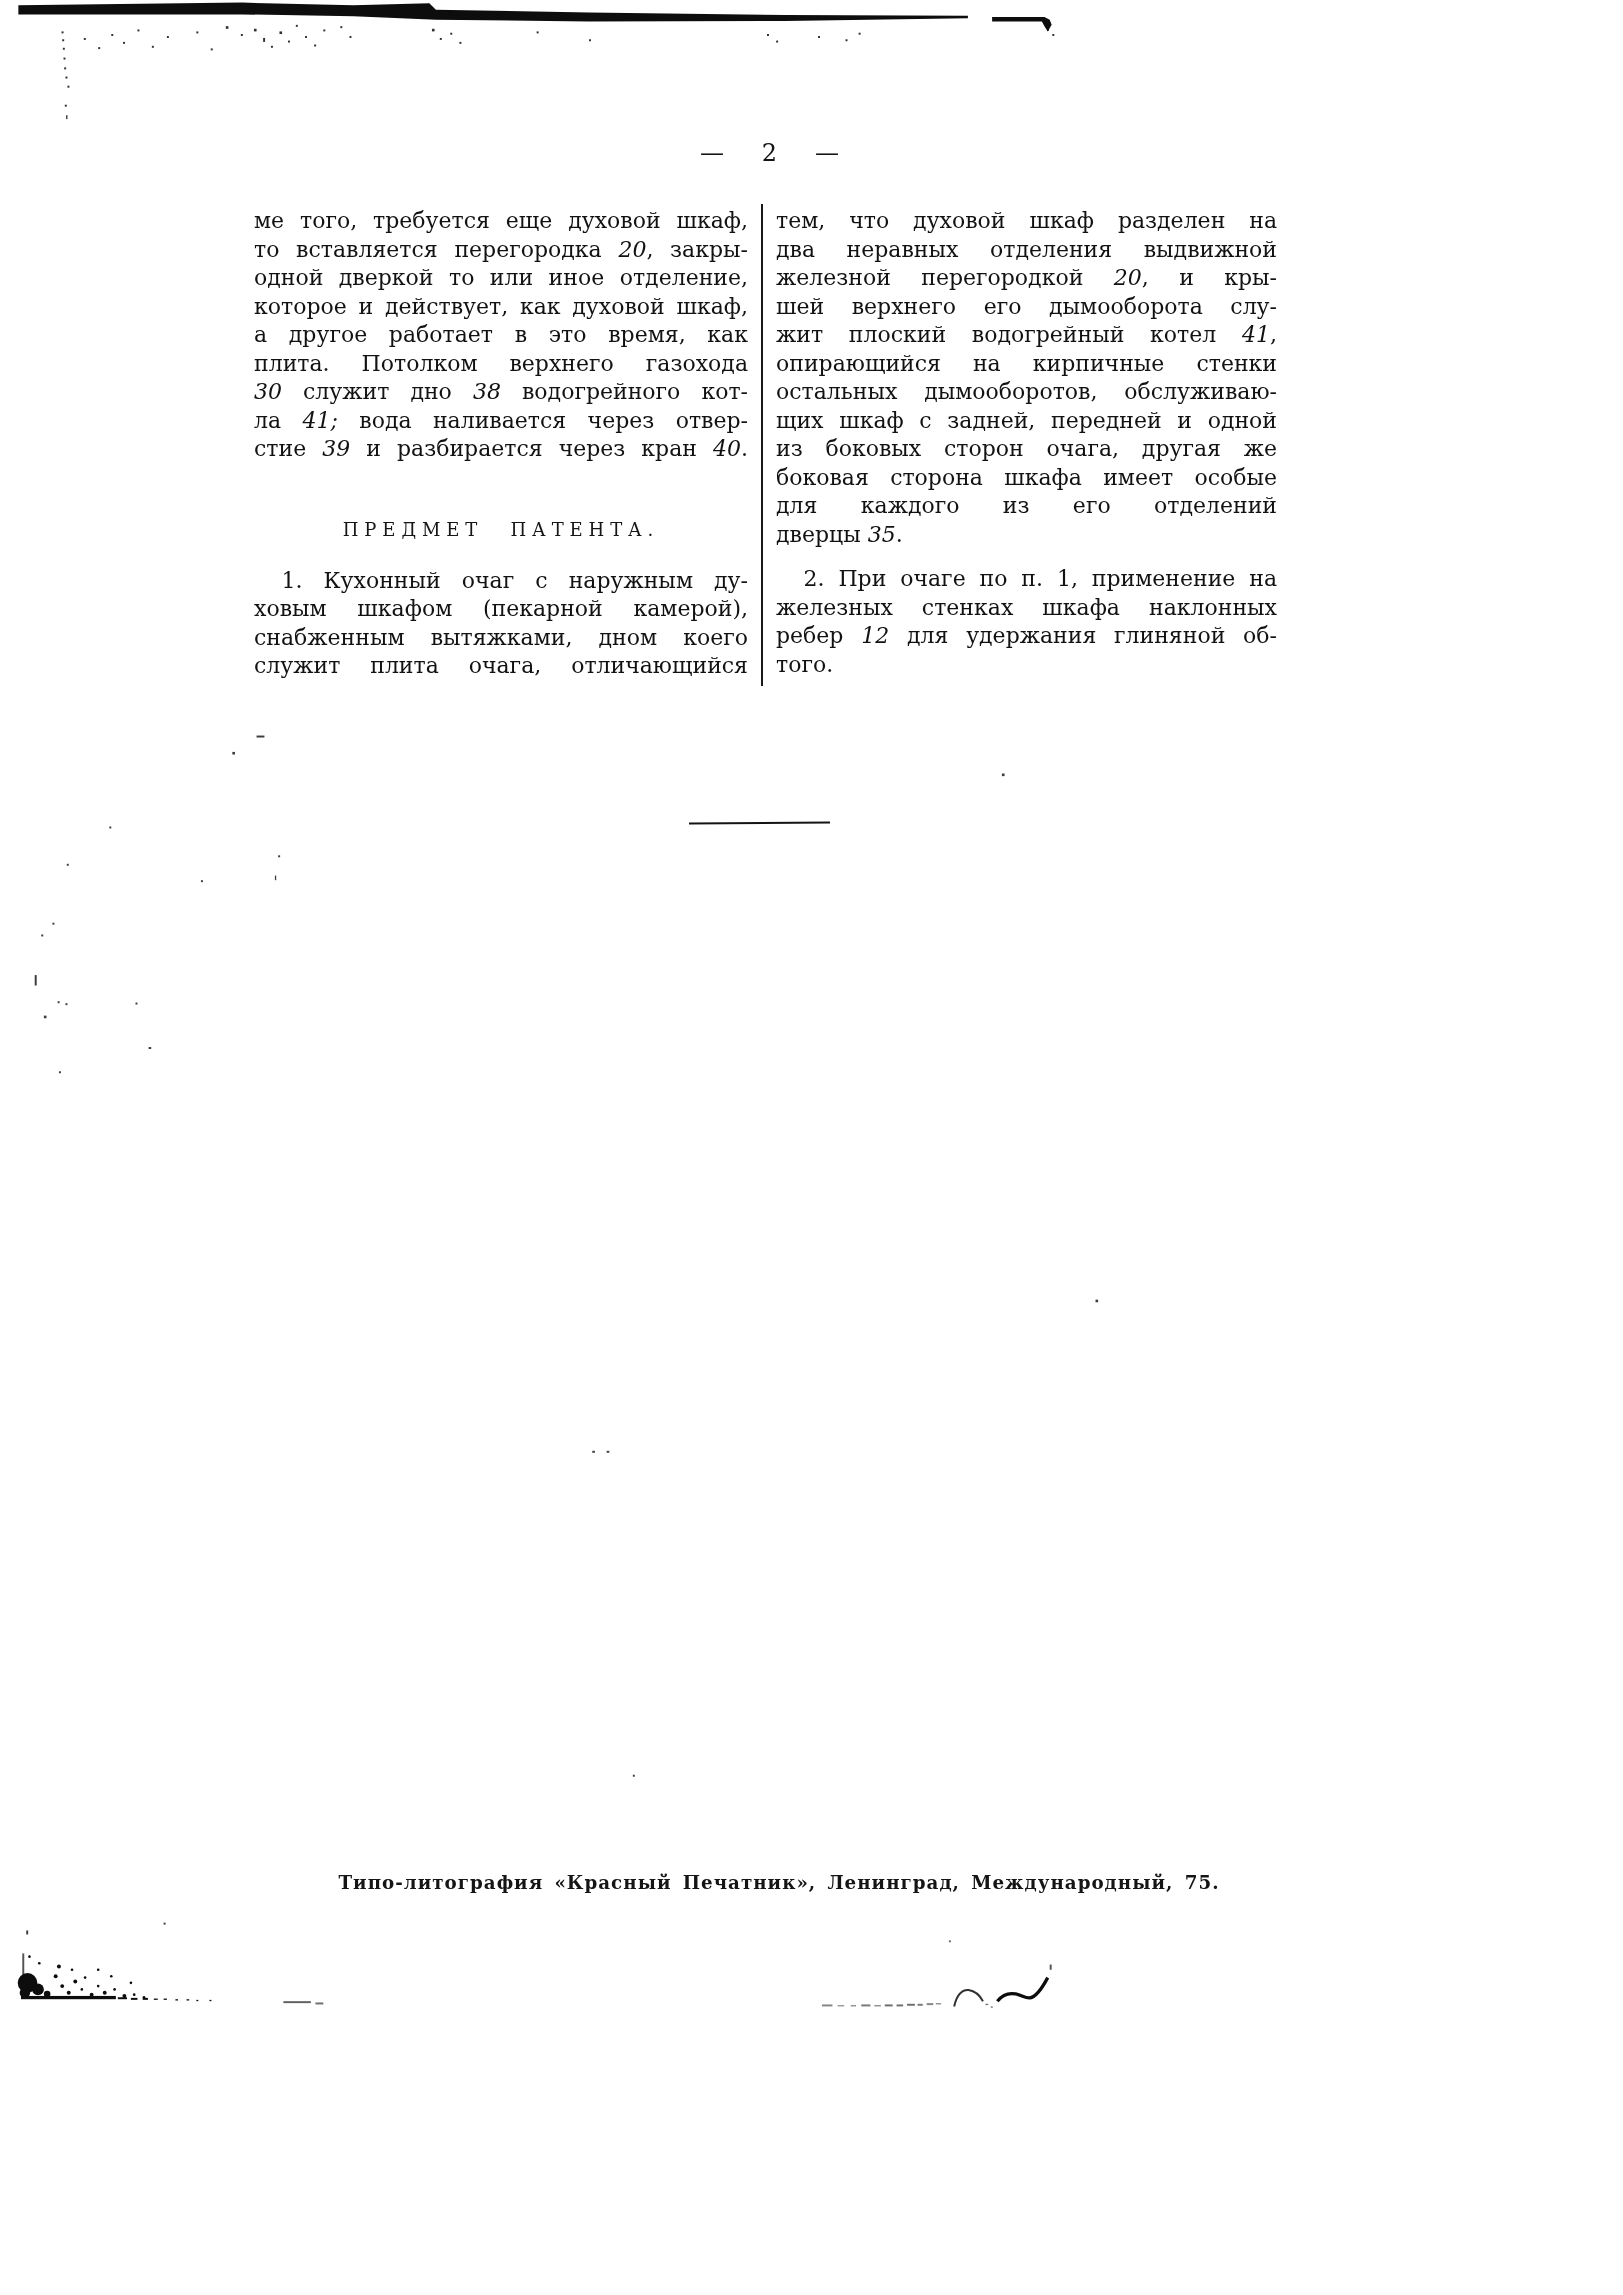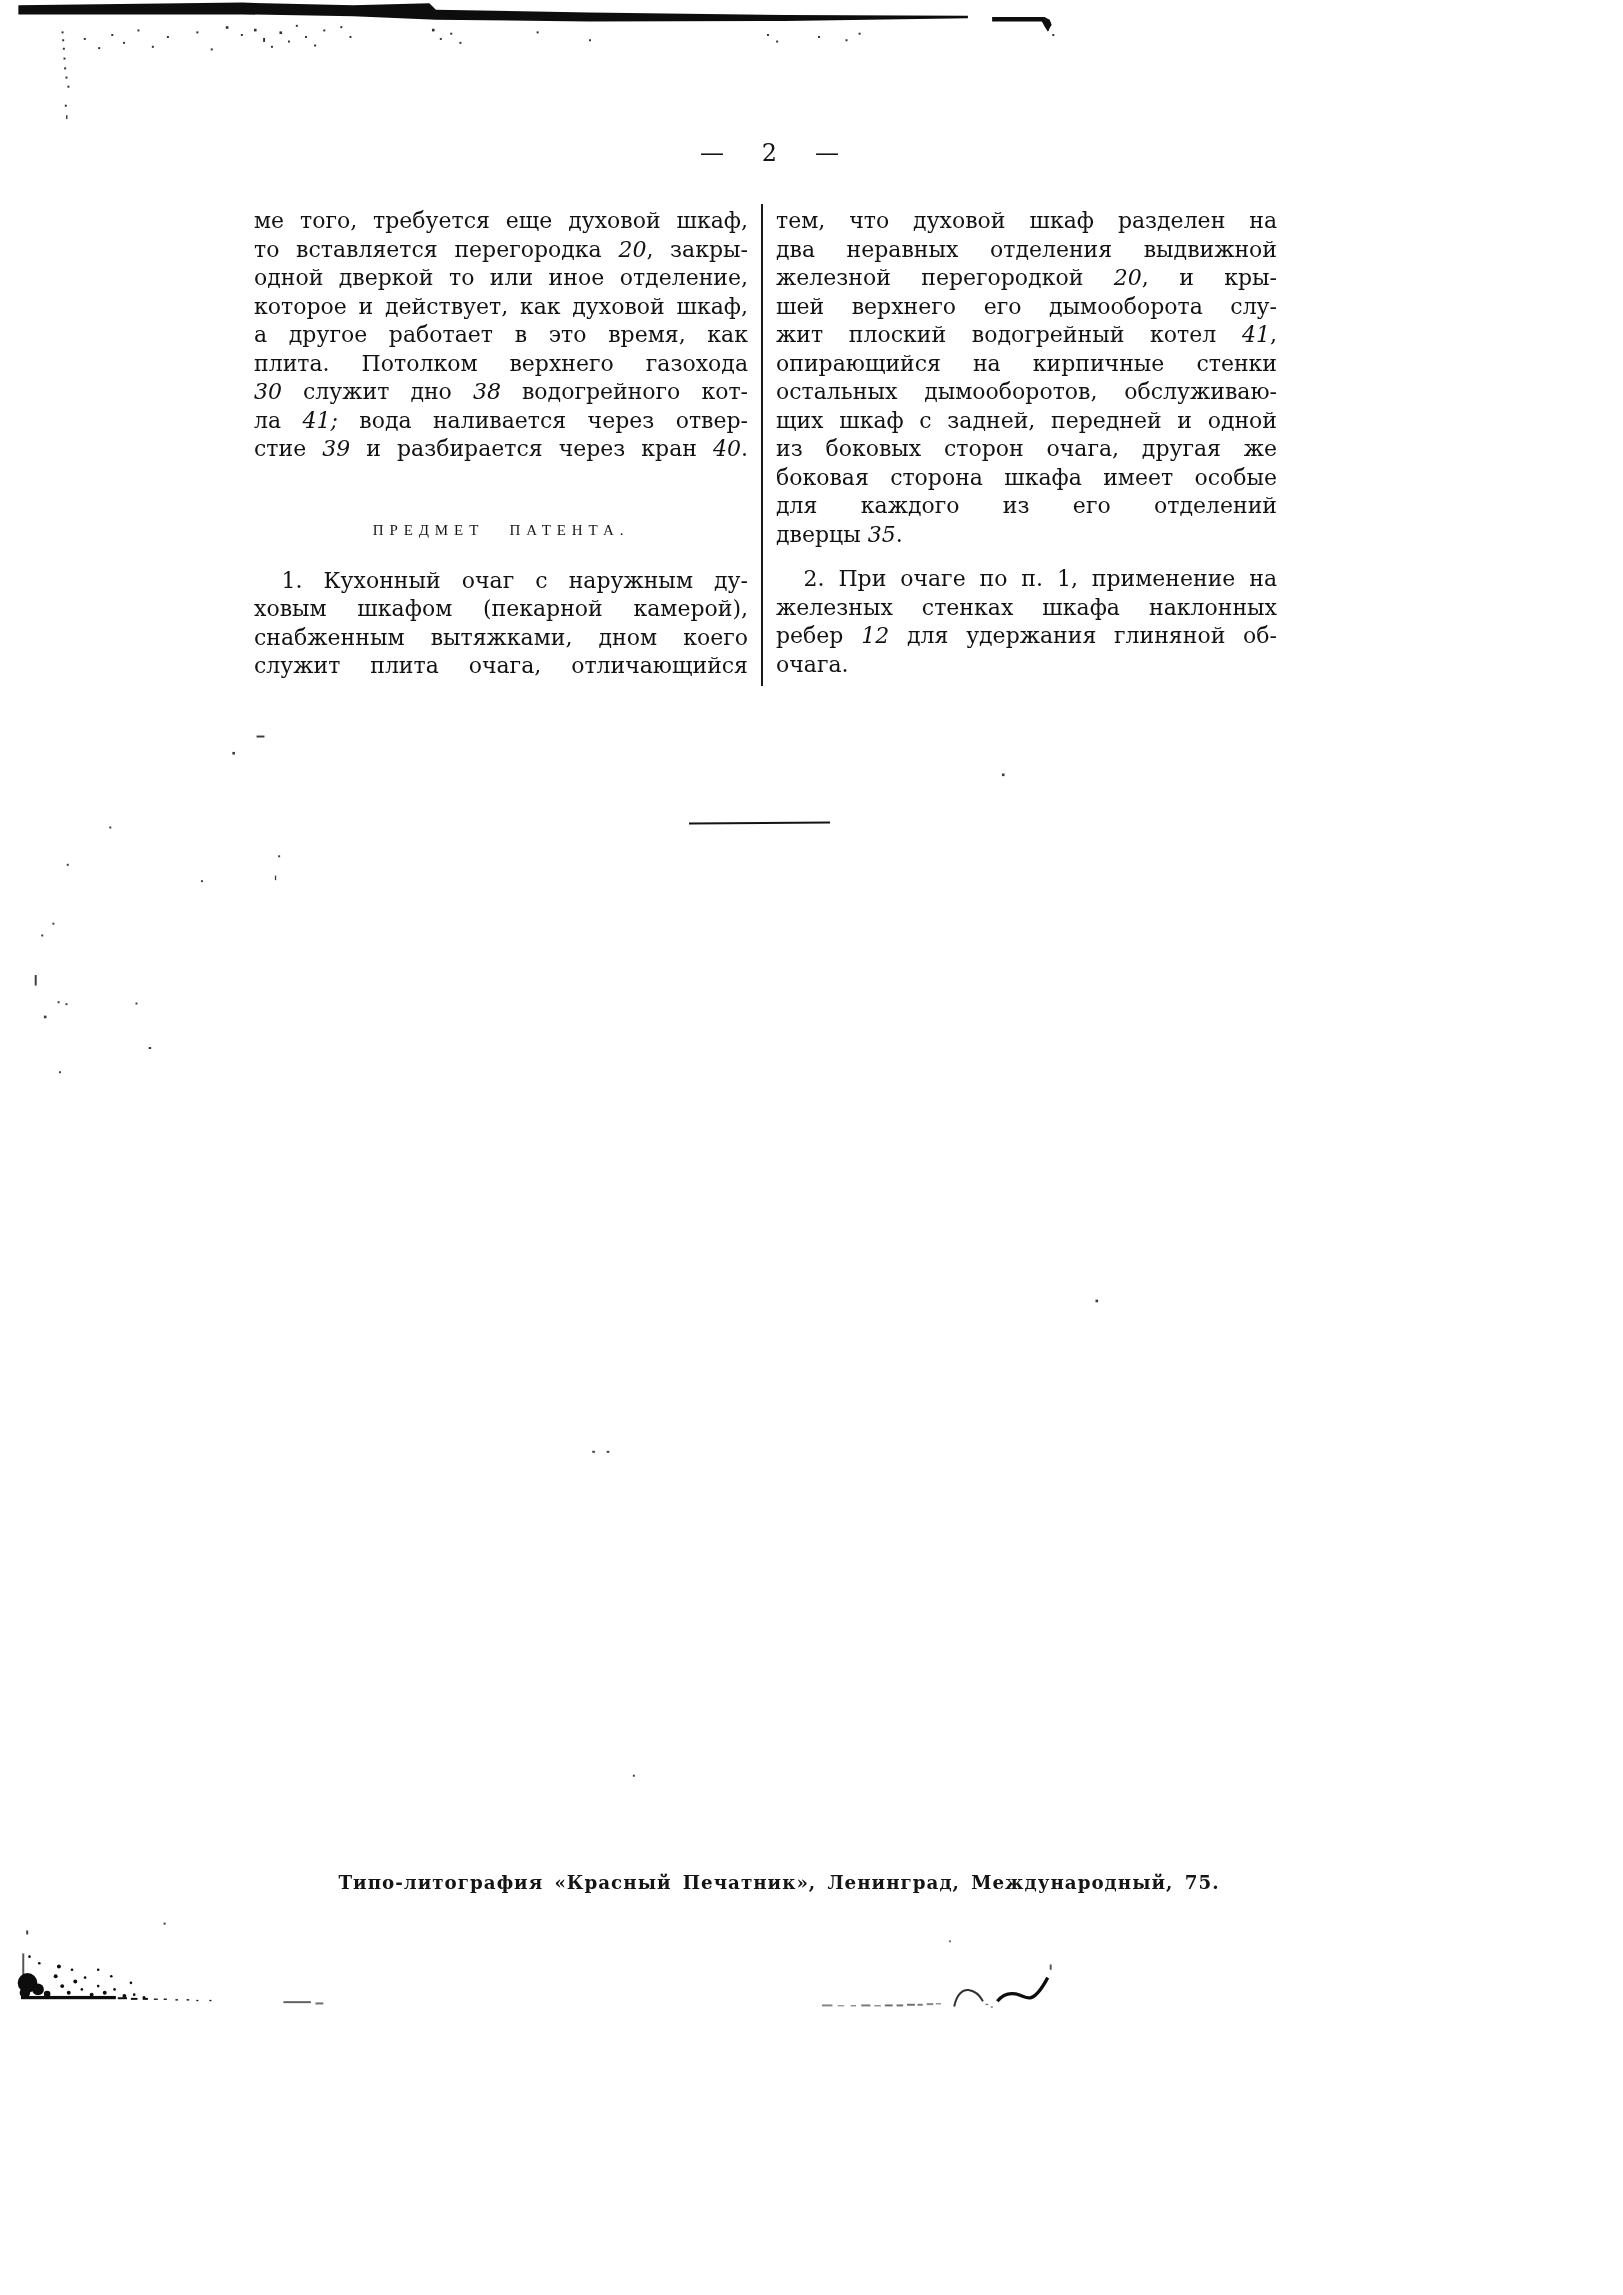--- a/index.html
+++ b/index.html
@@ -27,26 +27,25 @@
   .line{
     text-align:justify;
     text-align-last:justify;
     white-space:normal;
     min-height:28.5px;
   }
   .line.last{text-align-last:left;}
   .line.indent{text-indent:27.5px;}
   .num{font-style:italic;}
   .claims-heading{
-    font-size:15px;line-height:22px;
+    font-size:18px;line-height:22px;
     text-align:center;
     letter-spacing:5.9px;word-spacing:15.7px;
     margin-top:55px;margin-bottom:26px;
     color:#161616;
-    font-family:Liberation Serif, serif;
   }
   .claim1-start{margin-top:16px;}
   .col-right .claim2{margin-top:16px;}
   .column-divider{
     position:absolute;left:761px;top:204px;width:2px;height:482px;
     background:#181818;
   }
   .separator-rule{
     position:absolute;left:689px;top:822px;width:141px;height:2px;
     background:#141414;transform:rotate(-0.4deg);
@@ -247,21 +246,21 @@
         <div class="line"><span>щих шкаф с задней, передней и одной</span></div>
         <div class="line"><span>из боковых сторон очага, другая же</span></div>
         <div class="line"><span>боковая сторона шкафа имеет особые</span></div>
         <div class="line"><span>для каждого из его отделений</span></div>
         <div class="line last"><span>дверцы </span><span class="num">35</span><span>.</span></div>
       </div>
     <div class="claim2">
         <div class="line indent"><span>2. При очаге по п. 1, применение на</span></div>
         <div class="line"><span>железных стенках шкафа наклонных</span></div>
         <div class="line"><span>ребер </span><span class="num">12</span><span> для удержания глиняной об-</span></div>
-        <div class="line last"><span>очага.</span></div>
+        <div class="line last"><span>того.</span></div>
       </div>
   </div>
 
   <div class="separator-rule"></div>
 
   <div class="footer-imprint">Типо-литография «Красный Печатник», Ленинград, Международный, 75.</div>
 
 </div>
 
 

